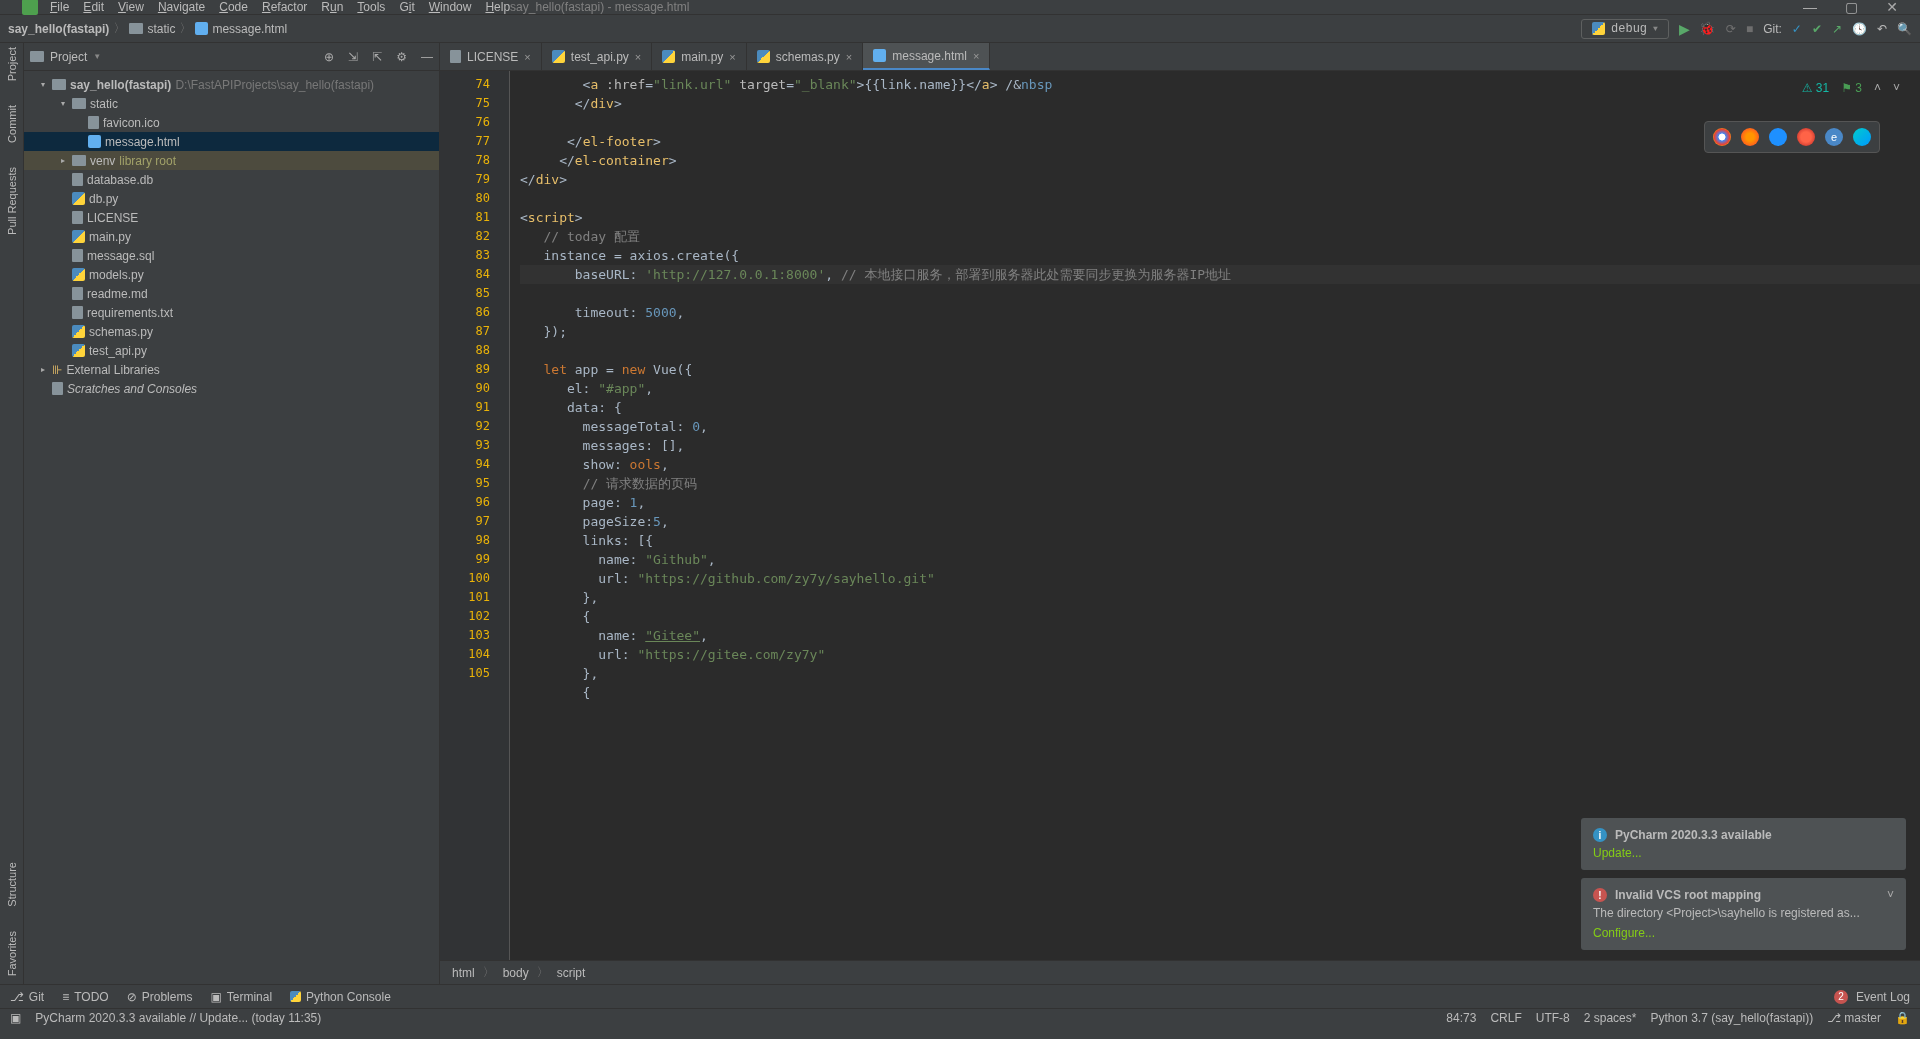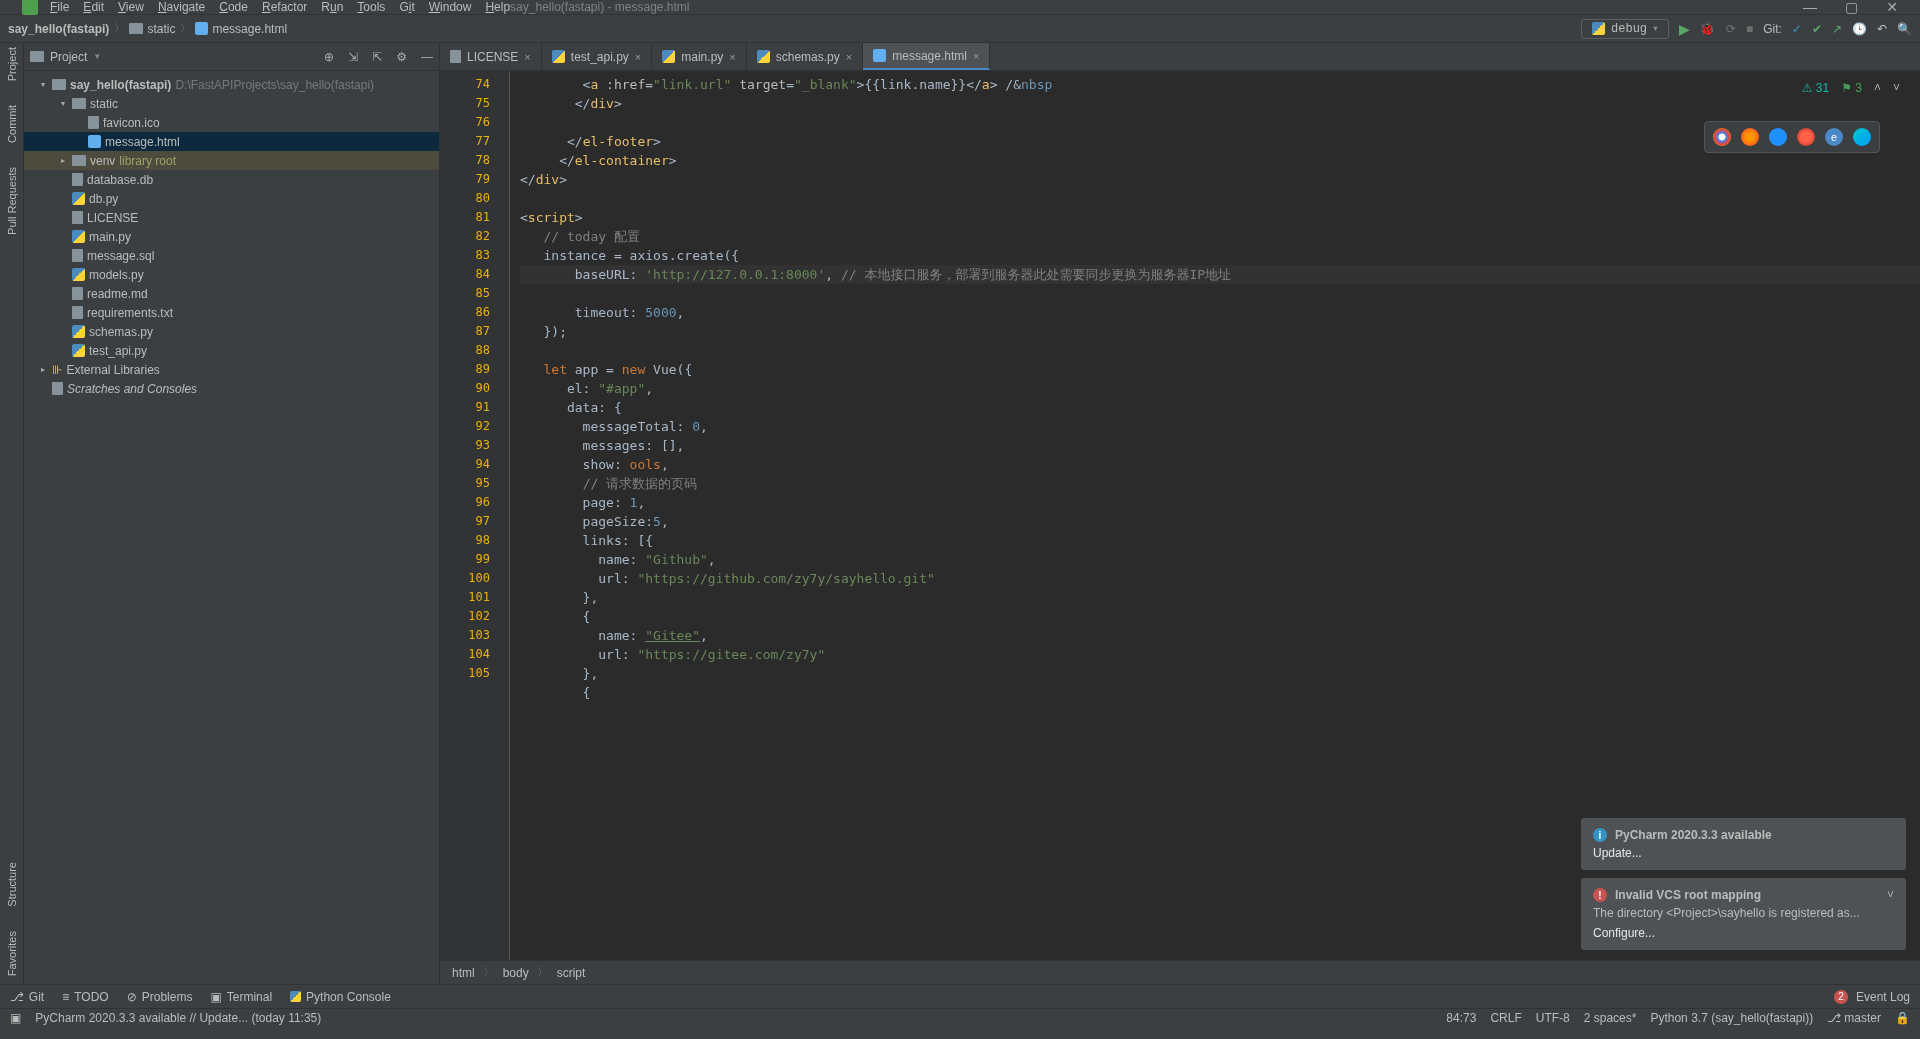--- a/index.html
+++ b/index.html
@@ -85,21 +85,21 @@
 .breadcrumb-bottom .sep { color: #777; }
 .overlay-inspect { position: absolute; top: 10px; right: 20px; display: flex; align-items: center; gap: 12px; }
 .overlay-inspect .warn { color: #14b8a6; font-size: 12px;}
 .overlay-inspect .ok { color: #499c54; font-size: 12px;}
 .overlay-inspect .arrows { color: #aaaaaa; }
 .browser-bar { position: absolute; top: 50px; right: 40px; background: #3c3f41; border: 1px solid #555; border-radius: 4px; padding: 6px 8px; display: flex; gap: 10px;}
 .bcir { width:18px; height:18px; border-radius: 50%;}
 .notif-stack { position: absolute; right: 14px; bottom: 34px; width: 325px; display: flex; flex-direction: column; gap: 8px;}
 .notif { background: #4e5254; border-radius: 3px; padding: 10px 12px; font-size: 12px; color: #bbbbbb;}
 .notif .ntitle { display: flex; align-items: center; gap: 8px; font-weight: bold; margin-bottom: 4px;}
-.notif .nlink { color: #e5e5e5; cursor: pointer;}
+.notif .nlink { color: #84cc16; cursor: pointer;}
 .notif .info-i { width: 14px; height: 14px; background: #3592c4; border-radius: 50%; display: inline-flex; align-items: center; justify-content: center; color: white; font-size: 10px;}
 .notif .err-i { width: 14px; height: 14px; background: #c75450; border-radius: 50%; display: inline-flex; align-items: center; justify-content: center; color: white; font-size: 10px;}
 .notif .chev { float: right; color: #aaa; cursor: pointer;}
 .bottom-toolbar { height: 24px; background: #3c3f41; border-top: 1px solid #323232; display: flex; align-items: center; padding: 0 10px; gap: 18px; font-size: 12px;}
 .bottom-toolbar .item { display: flex; align-items: center; gap: 5px; cursor: pointer;}
 .bottom-toolbar .right { margin-left: auto; display: flex; gap: 8px; align-items: center;}
 .red-badge { background: #c75450; color: white; border-radius: 50%; width: 14px; height: 14px; display: inline-flex; align-items: center; justify-content: center; font-size: 10px;}
 .status-bar { height: 19px; background: #3c3f41; border-top: 1px solid #323232; display: flex; align-items: center; padding: 0 10px; gap: 14px; font-size: 12px; color: #bbbbbb;}
 .status-bar .right { margin-left: auto; display: flex; gap: 14px; align-items: center;}
 .bicon { font-size: 12px;}

